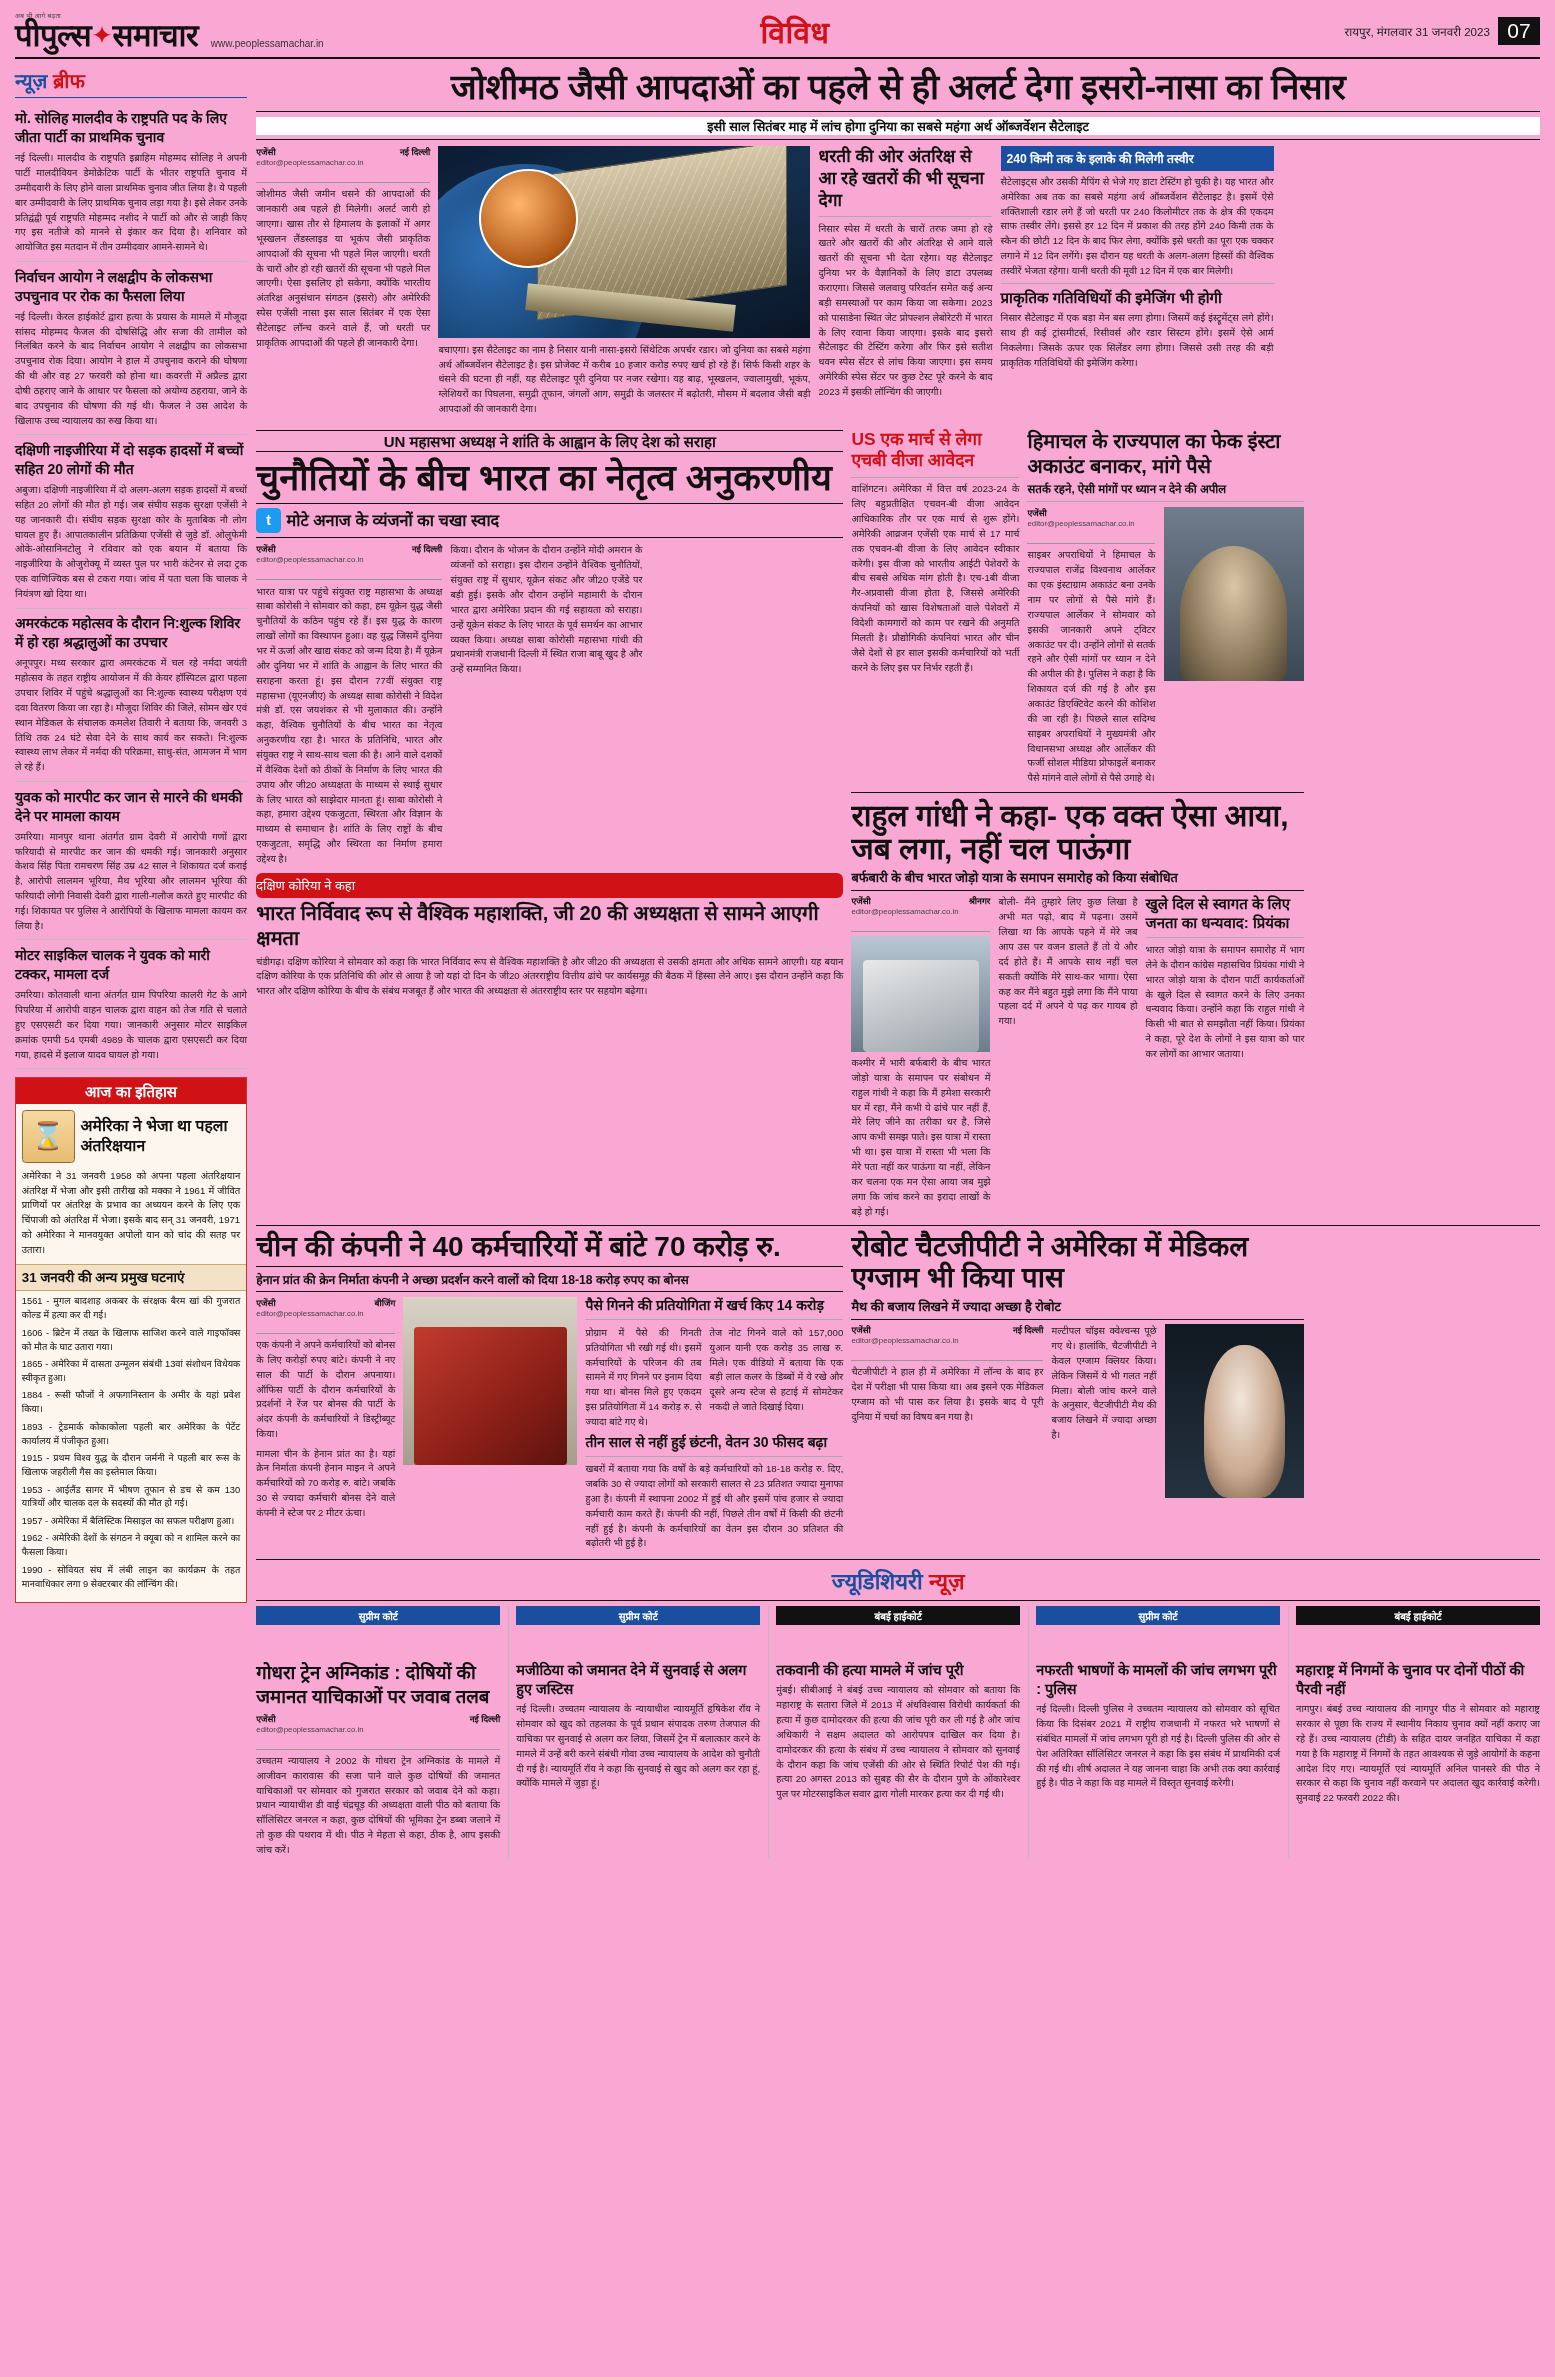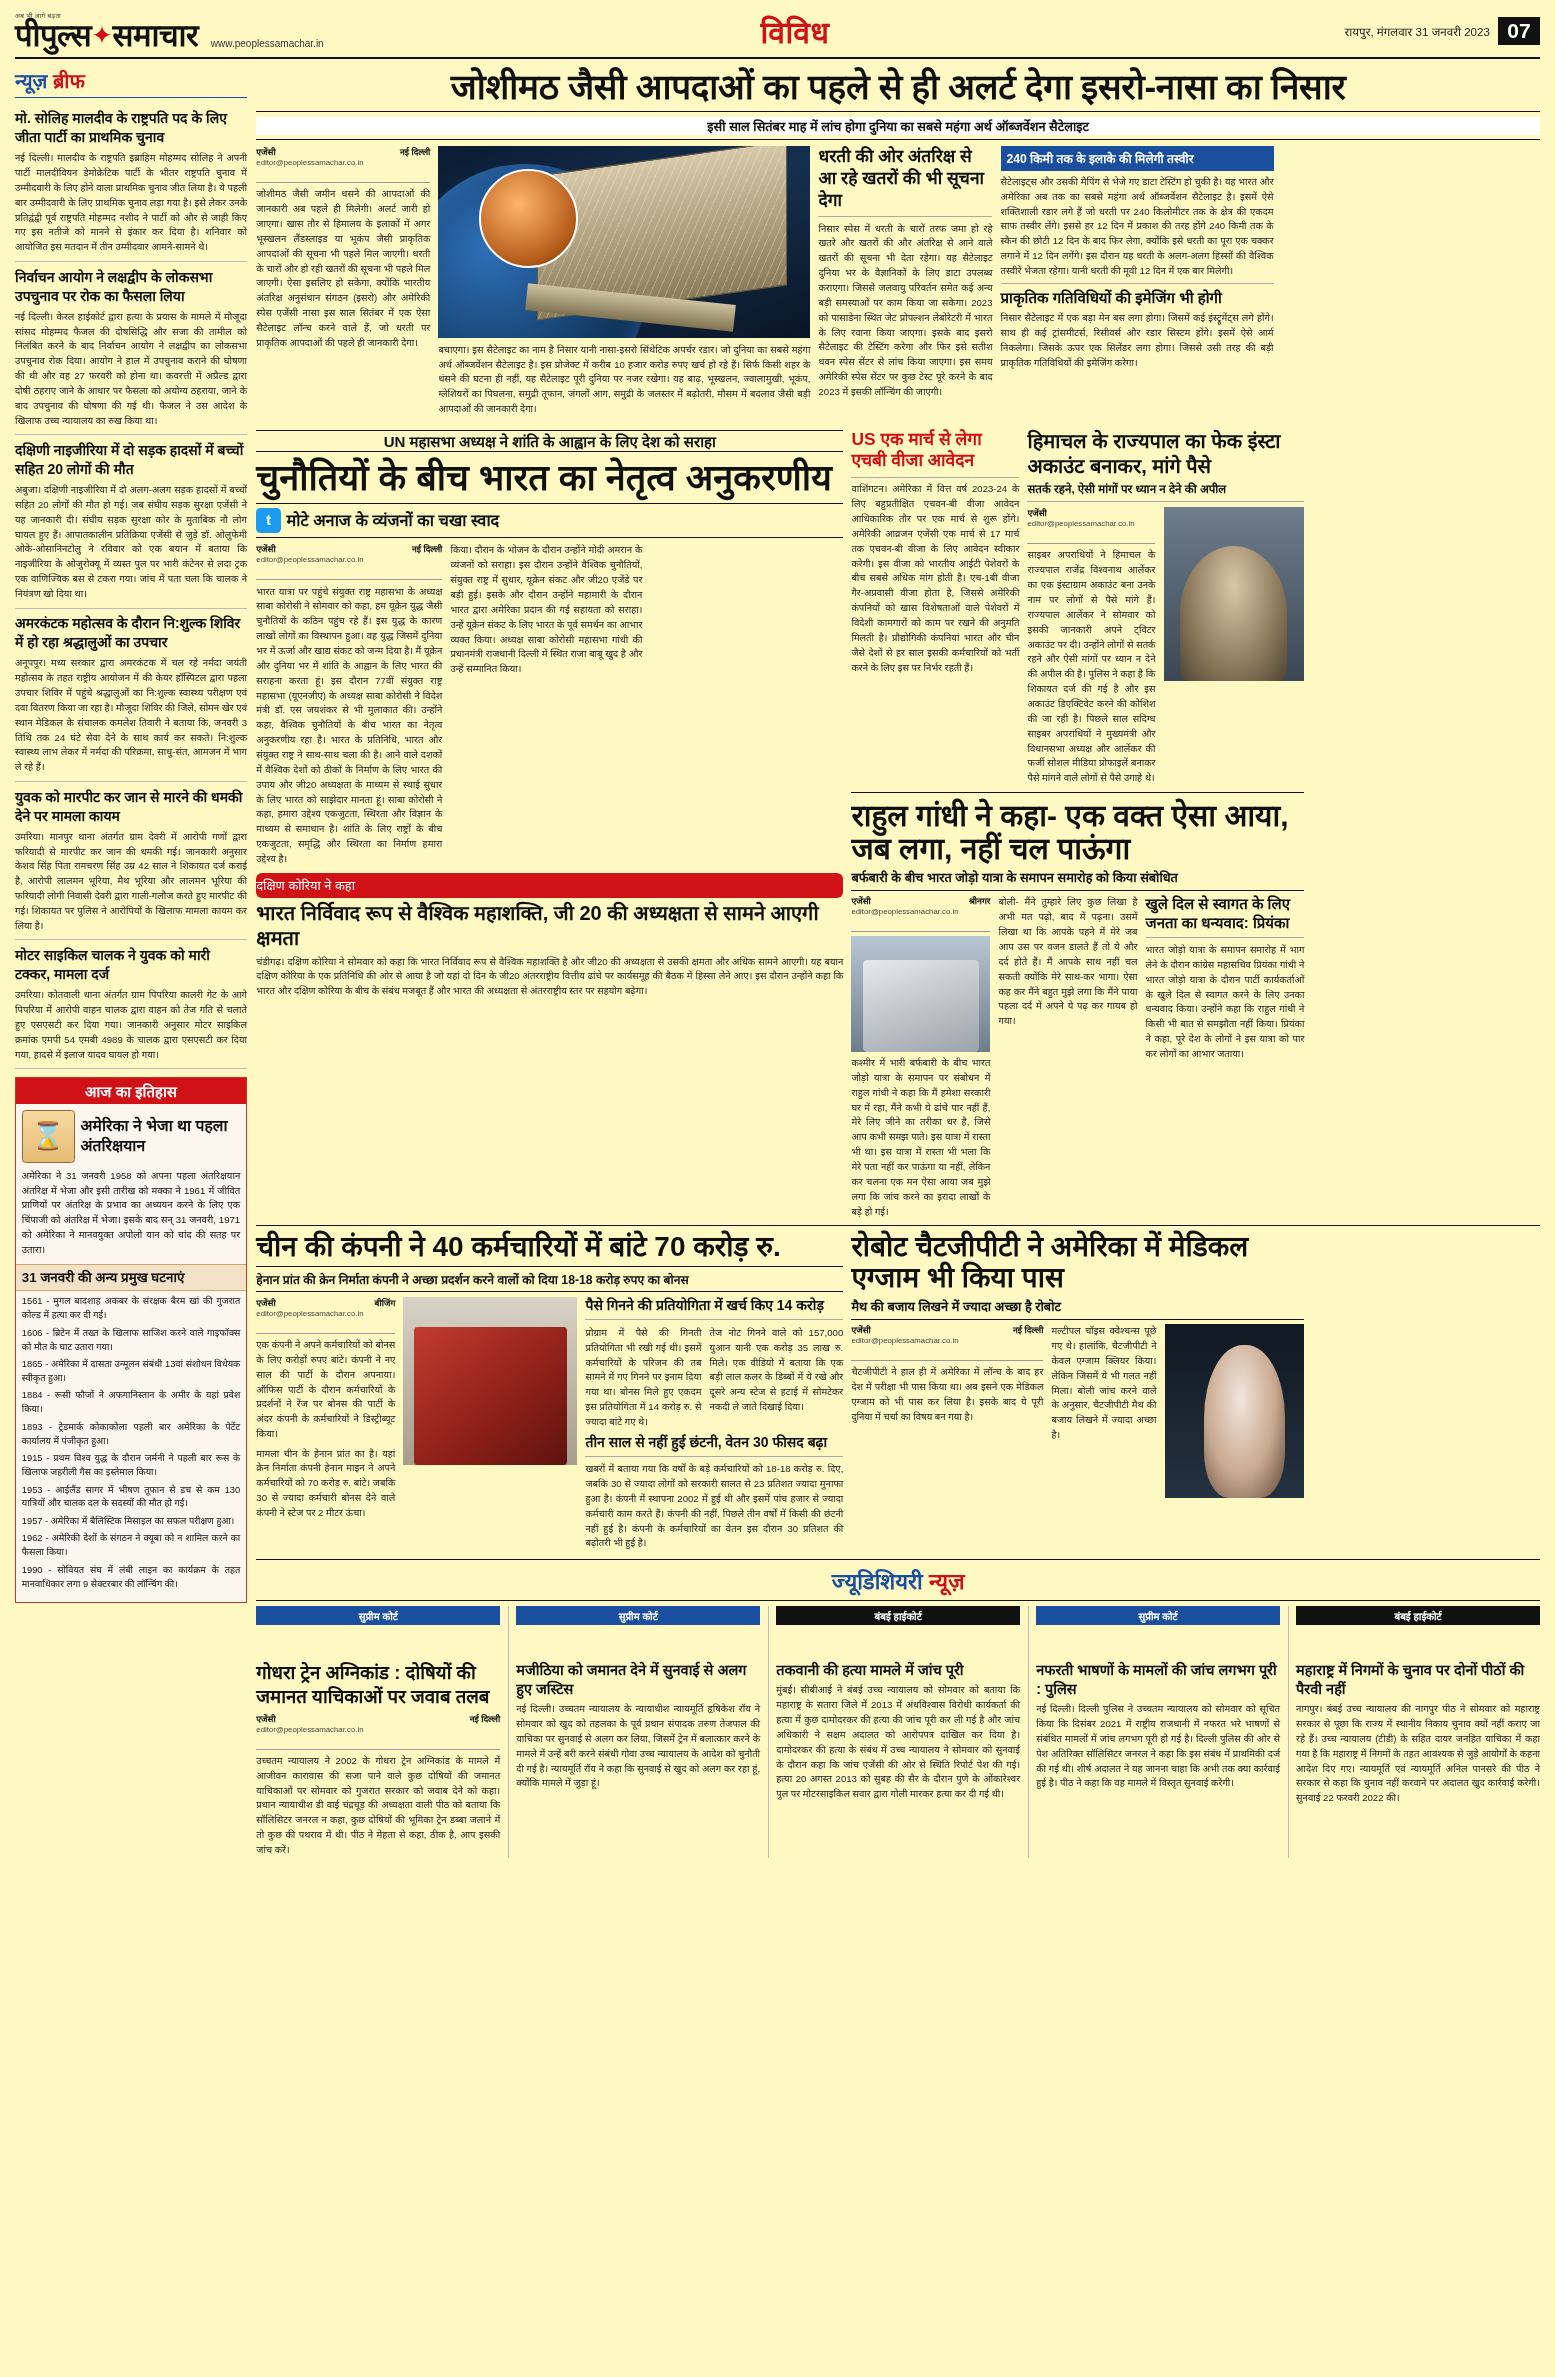--- a/index.html
+++ b/index.html
@@ -3,34 +3,34 @@
 <meta charset="utf-8">
 <style>
   * { box-sizing: border-box; }
   html, body { margin:0; padding:0; }
   body {
     width:1555px; height:2377px;
     background:#ffffff;
     font-family:"Liberation Sans", sans-serif;
     color:#111;
   }
-  .page { position:relative; width:1555px; height:2377px; background:#fef9c3; padding:10.5px 15px; }
+  .page { position:relative; width:1555px; height:2377px; background:#f9a8d4; padding:10.5px 15px; }
 
   
   .masthead { display:flex; align-items:center; border-bottom:2.3px solid #111; padding-bottom:5.8px; }
   .logo-box { display:flex; align-items:flex-end; gap:4.6px; width:407px; }
   .logo-main { font-size:31px; font-weight:bold; letter-spacing:-0.6px; color:#111; line-height:1; }
   .logo-star { color:#d01217; font-size:25.6px; line-height:1; }
   .logo-top { font-size:6.4px; color:#444; letter-spacing:0.3px; }
   .logo-url { font-size:10px; color:#333; margin-left:8.1px; margin-bottom:2.3px; }
   .masthead-center { flex:1; text-align:center; }
   .section-title { font-size:30px; font-weight:bold; color:#d01217; letter-spacing:0.6px; }
   .masthead-right { width:372px; display:flex; align-items:center; justify-content:flex-end; gap:8.1px; }
   .dateline { font-size:11.6px; color:#222; }
-  .pagenum { background:#111; color:#fff; font-size:21px; font-weight:bold; padding:2.3px 9.3px; }
+  .pagenum { background:#111; color:#fff; font-size:21px; font-weight:normal; padding:2.3px 9.3px; }
 
   
   .body-grid { display:flex; gap:9.3px; margin-top:8.1px; }
   .col-left { width:232px; }
   .col-main { flex:1; }
 
   
   .brief-head { color:#1a4fa0; font-size:20px; font-weight:bold; border-bottom:1.7px solid #1a4fa0; padding-bottom:2.3px; margin-bottom:5.8px; }
   .brief-head .red { color:#d01217; }
   .brief-item { border-bottom:0.6px solid #bbb; padding:5.8px 0; }

